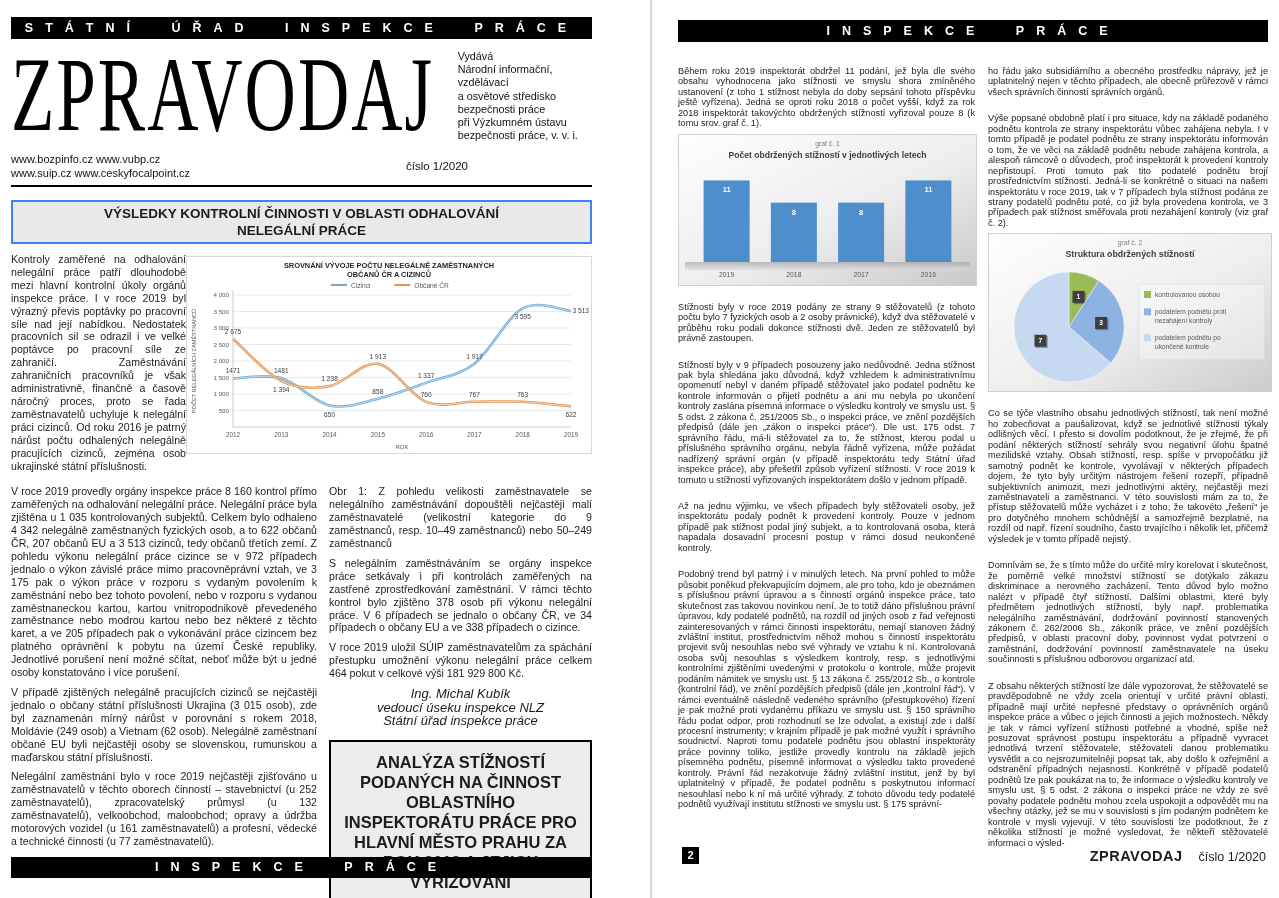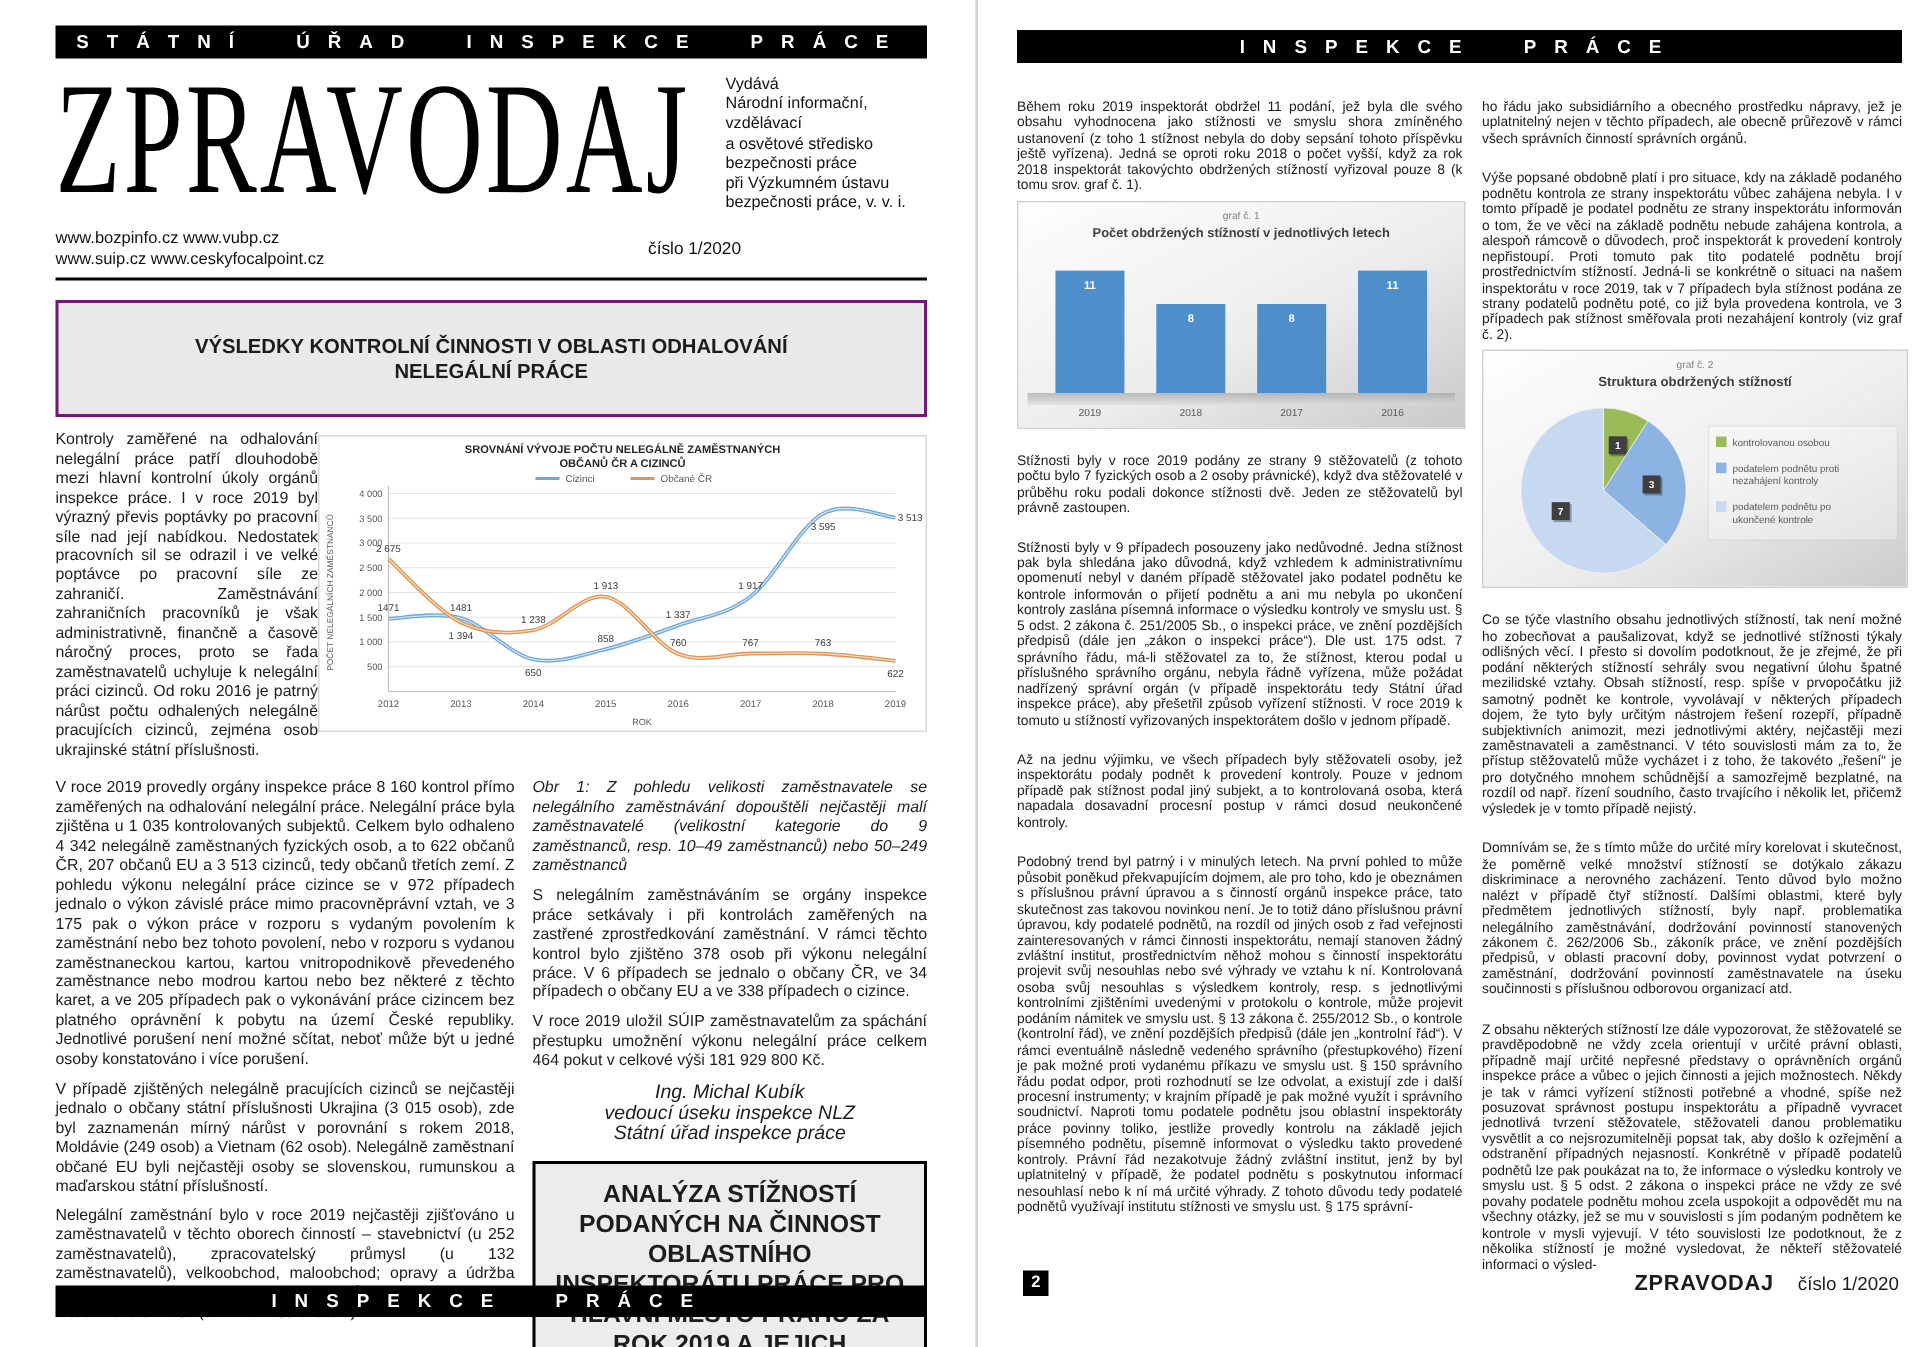--- a/index.html
+++ b/index.html
@@ -1,41 +1,41 @@
 <!DOCTYPE html>
 <html><head>
 <meta charset="utf-8">
 <style>
   html,body{margin:0;padding:0;background:#fff;}
   body{width:1279px;height:898px;overflow:hidden;font-family:"Liberation Sans",sans-serif;color:#1c1c1c;}
   .spread{position:relative;width:1279px;height:898px;background:#fff;}
   .gutter{position:absolute;left:650px;top:0;width:2px;height:898px;background:linear-gradient(to right,#e3e3e3,#c9c9c9);}
   .page{position:absolute;}
-  .page1{left:37px;top:17px;width:581px;height:863px;}
+  .page1{left:11px;top:17px;width:581px;height:863px;}
   .page2{left:678px;top:20px;width:590px;height:858px;}
   .bar{background:#000;color:#fff;font-weight:bold;font-size:12.5px;letter-spacing:12px;word-spacing:14px;
        text-align:center;height:22px;line-height:22px;white-space:nowrap;overflow:hidden;}
   .footer-bar{position:absolute;left:0;right:0;bottom:2px;height:21px;line-height:21px;}
   .masthead-row{display:flex;margin-top:9px;height:102px;}
   .masthead{font-family:"Liberation Serif",serif;font-size:71px;line-height:71px;letter-spacing:2px;
             transform:scaleY(1.5);transform-origin:0 14px;width:452px;color:#000;}
   .publisher{margin-left:auto;width:136px;font-size:10.8px;line-height:13.2px;padding-top:2px;color:#111;}
   .urls-row{position:relative;margin-top:3px;font-size:11px;line-height:13.5px;color:#111;}
   .issue{position:absolute;left:395px;top:7px;font-size:11.5px;}
   .rule{height:2px;background:#000;margin-top:5px;}
-  .title-box{margin-top:13px;border:2px solid #701a75;background:#e9e9e9;text-align:center;font-weight:bold;
-             font-size:13.5px;line-height:17px;padding:20px 10px;}
+  .title-box{margin-top:13px;border:2px solid #3b82f6;background:#e9e9e9;text-align:center;font-weight:bold;
+             font-size:13.5px;line-height:17px;padding:3px 10px;}
   .row1{display:flex;margin-top:9px;}
   .colnarrow{width:192px;}
   .row2{display:flex;gap:12px;margin-top:6px;}
   .colL{width:306px;}
   .colR{flex:1;}
   .b1{font-size:10.6px;line-height:12.9px;text-align:justify;margin:0 0 7px;}
   .b2{font-size:9.2px;line-height:10.45px;text-align:justify;margin:16px 0 5px;}
-  .caption{font-style:italic;}
+  .caption{}
   .signature{text-align:center;font-style:italic;font-size:13px;line-height:13.5px;margin:2px 0 12px;}
   .analysis-box{border:2px solid #000;background:#ececec;text-align:center;font-weight:bold;
                 font-size:16.5px;line-height:20px;padding:10px 8px;margin:2px 0 10px;}
   .chart{display:block;background:#fff;}
   .chart-line{border:1px solid #d8d8d8;flex:0 0 auto;margin-top:3px;}
   .chart-bar{border:1px solid #cfcfcf;margin:3px 0 7px;}
   .chart-pie{border:1px solid #cfcfcf;margin:4px 0 7px;}
   .cols{display:flex;gap:13px;margin-top:8px;}
   .colA{width:297px;}
   .colB{width:280px;}

